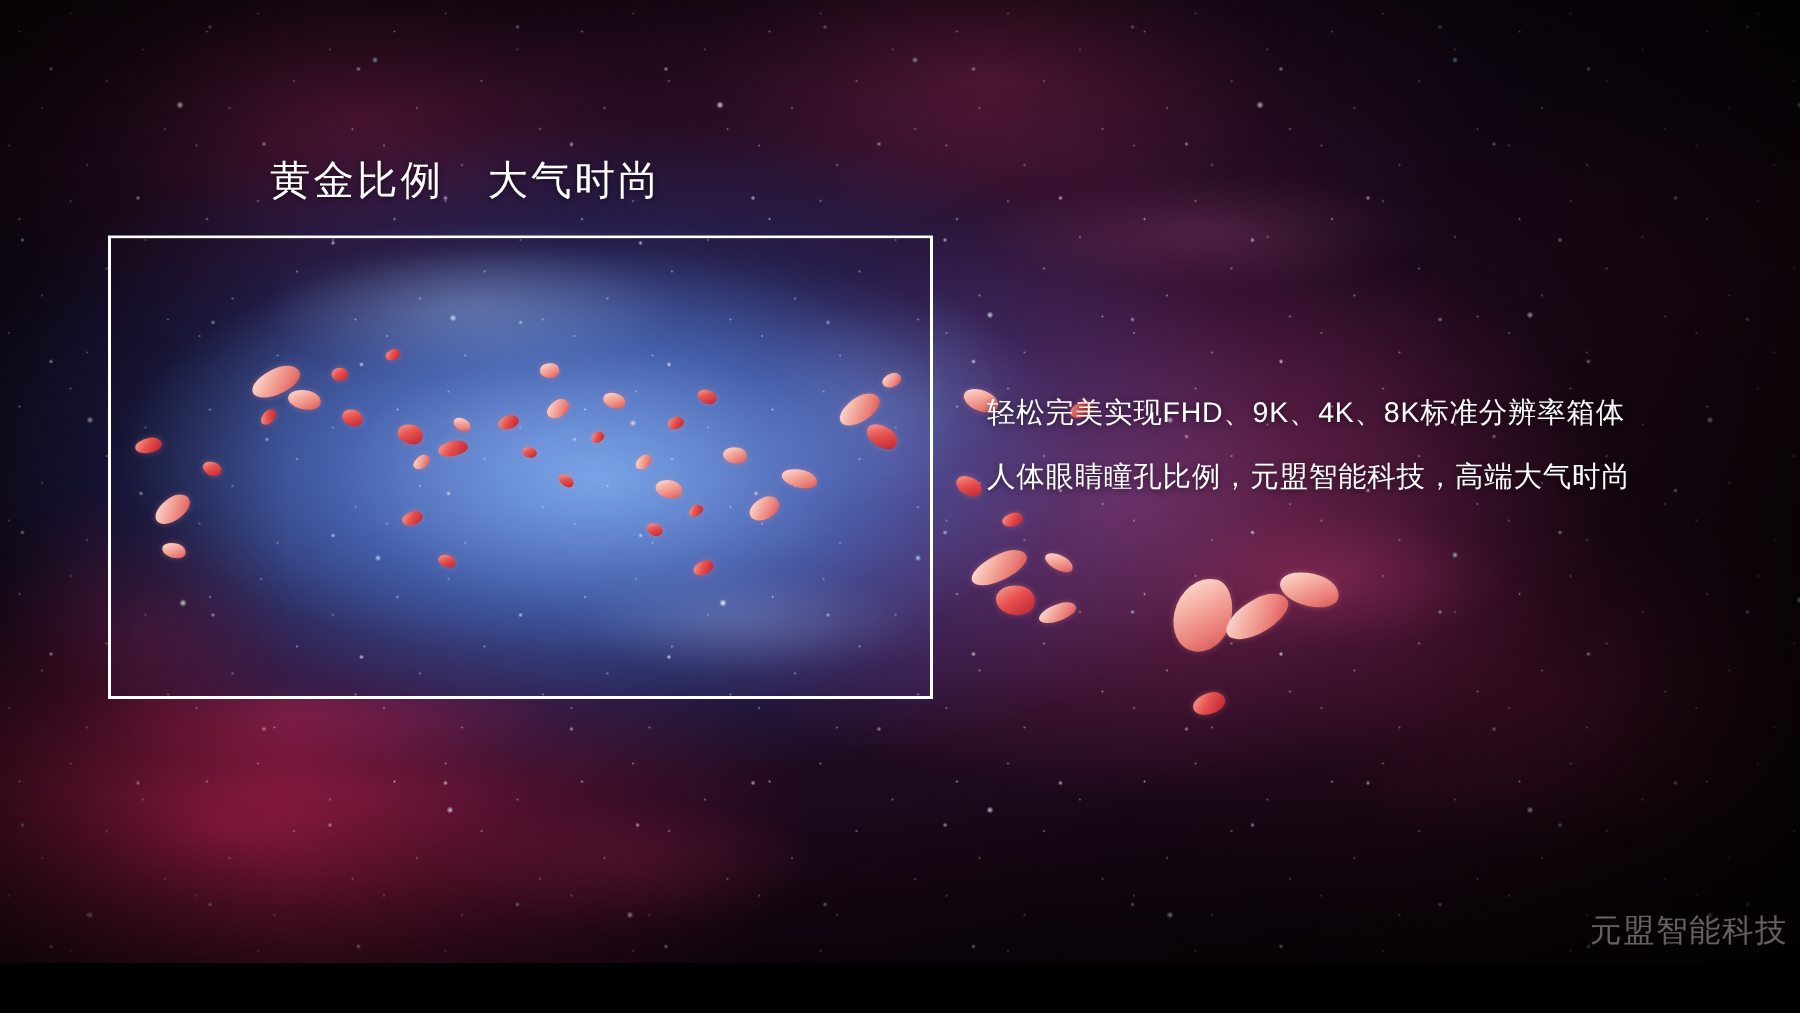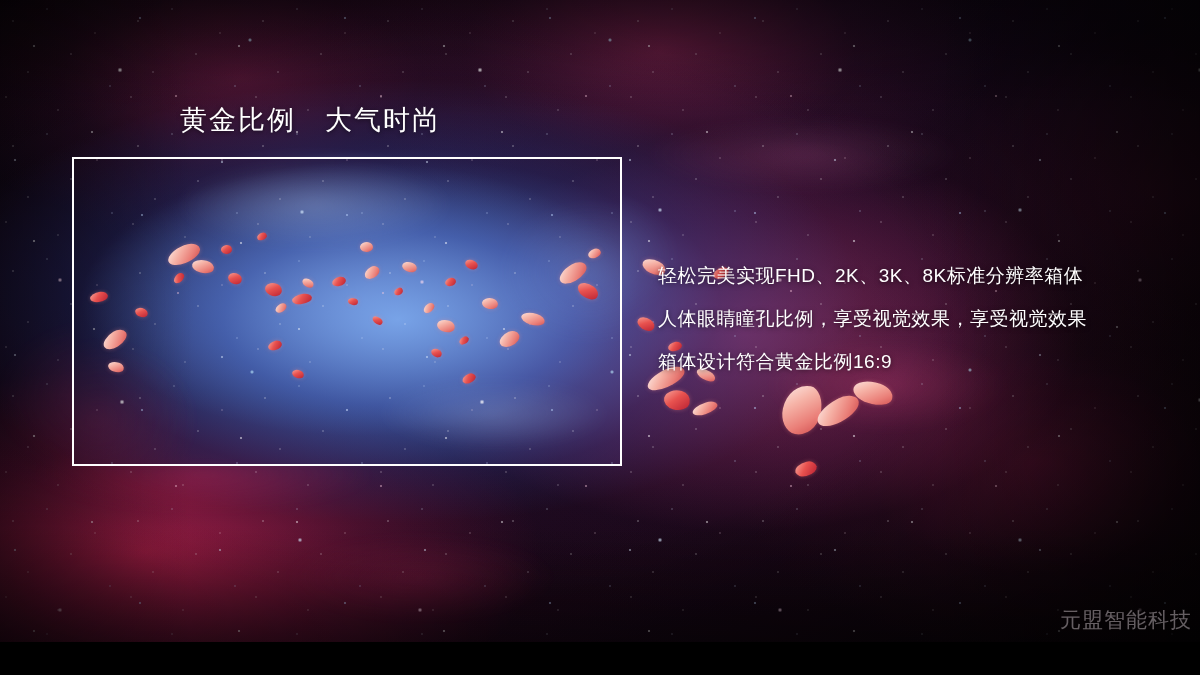--- a/index.html
+++ b/index.html
@@ -234,20 +234,19 @@
           <div class="petal soft" style="left: 556px; top: 263px; width: 30px; height: 16px; transform: rotate(-30deg);"></div>
           <div class="petal deep" style="left: 575px; top: 282px; width: 22px; height: 14px; transform: rotate(36deg);"></div>
           <div class="petal soft" style="left: 586px; top: 247px; width: 13px; height: 9px; transform: rotate(-16deg);"></div>
         </div>
     </div>
   </div>
 
   <div id="slide-title">黄金比例　大气时尚</div>
 
   <div id="body-copy">
-    <div class="line">轻松完美实现FHD、2K、3K、8K标准分辨率箱体</div>
-    <div class="line">人体眼睛瞳孔比例，享受视觉效果，享受视觉效果</div>
-    <div class="line">箱体设计符合黄金比例16:9</div>
+    <div class="line">轻松完美实现FHD、9K、4K、8K标准分辨率箱体</div>
+    <div class="line">人体眼睛瞳孔比例，元盟智能科技，高端大气时尚</div>
   </div>
 
   <div id="watermark">元盟智能科技</div>
 
 </div>
 
 </body></html>

